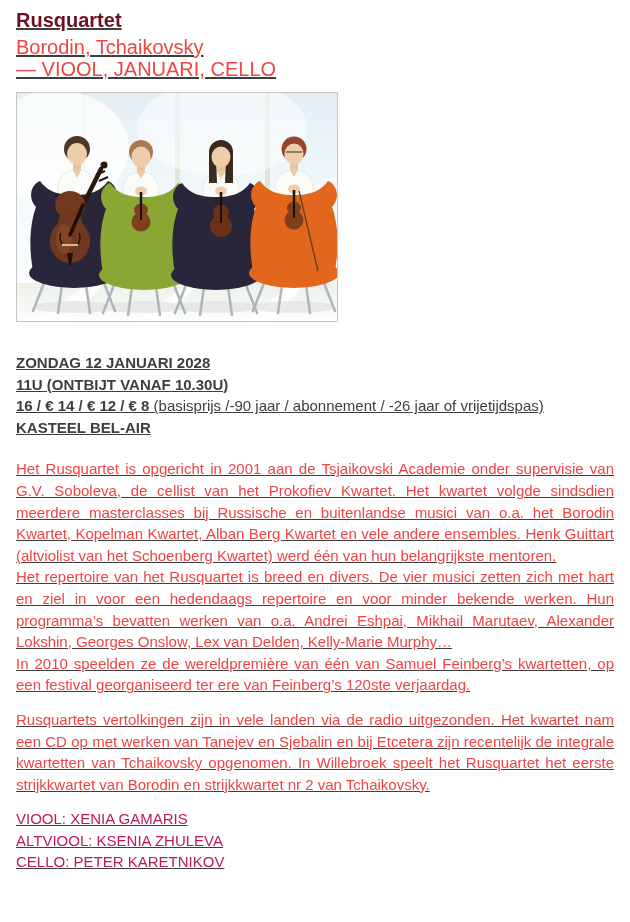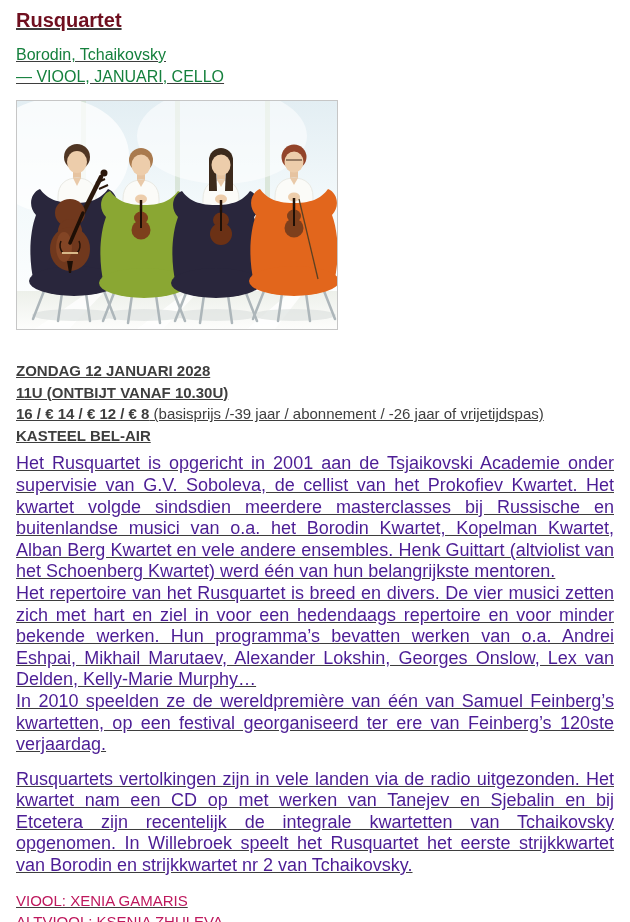--- a/index.html
+++ b/index.html
@@ -15,21 +15,21 @@
   .page { padding: 0 16px; text-decoration: underline; }
 
   h1.page-title {
     margin: 8px 0 0 0;
     font-size: 20px;
     line-height: 24px;
     font-weight: bold;
     color: #6f0f1f;
   }
 
-  .subtitle-block { margin-top: 12px; font-size: 16px; line-height: 22px; color: #15803d; }
+  .subtitle-block { margin-top: 4px; font-size: 20px; line-height: 22px; color: #ef4444; }
 
   figure.photo-frame {
     margin: 12px 0 0 0;
     padding: 0;
     width: 322px;
     height: 230px;
     border: 1px solid #c6c6c6;
     background: #f4f9fb;
   }
   figure.photo-frame svg { display: block; }
@@ -37,25 +37,25 @@
   .event-details {
     margin-top: 30px;
     font-size: 15px;
     line-height: 21.6px;
     font-weight: bold;
     color: #3e3e3e;
   }
   .event-details .note { font-weight: normal; }
 
   .body-copy {
-    margin-top: 7px;
-    font-size: 18px;
+    margin-top: 20px;
+    font-size: 15px;
     line-height: 21.6px;
     text-align: justify;
-    color: #4c1d95;
+    color: #ef4444;
   }
   .body-copy p { margin: 0; }
   .body-copy p.gap { margin-top: 13px; }
 
   .lineup {
     margin-top: 13px;
     font-size: 15px;
     line-height: 21.6px;
     color: #be185d;
   }
@@ -222,21 +222,21 @@
         <ellipse cx="277" cy="127" rx="9.5" ry="9.5" fill="#7d3f1c"></ellipse>
         <line x1="277" y1="106" x2="277" y2="125" stroke="#1d0f06" stroke-width="2"></line>
         <line x1="282" y1="98" x2="301" y2="178" stroke="#5a4023" stroke-width="1.3"></line>
       </g>
     </svg>
   </figure>
 
   <div class="event-details">
     <div>ZONDAG 12 JANUARI 2028</div>
     <div>11U (ONTBIJT VANAF 10.30U)</div>
-    <div><span>16 / € 14 / € 12 / € 8</span><span class="note"> (basisprijs /-39 jaar / abonnement / -26 jaar of vrijetijdspas)</span></div>
+    <div><span>16 / € 14 / € 12 / € 8</span><span class="note"> (basisprijs /-90 jaar / abonnement / -26 jaar of vrijetijdspas)</span></div>
     <div>KASTEEL BEL-AIR</div>
   </div>
 
   <div class="body-copy">
     <p>Het Rusquartet is opgericht in 2001 aan de Tsjaikovski Academie onder supervisie van G.V. Soboleva, de cellist van het Prokofiev Kwartet. Het kwartet volgde sindsdien meerdere masterclasses bij Russische en buitenlandse musici van o.a. het Borodin Kwartet, Kopelman Kwartet, Alban Berg Kwartet en vele andere ensembles. Henk Guittart (altviolist van het Schoenberg Kwartet) werd één van hun belangrijkste mentoren.</p>
     <p>Het repertoire van het Rusquartet is breed en divers. De vier musici zetten zich met hart en ziel in voor een hedendaags repertoire en voor minder bekende werken. Hun programma’s bevatten werken van o.a. Andrei Eshpai, Mikhail Marutaev, Alexander Lokshin, Georges Onslow, Lex van Delden, Kelly-Marie Murphy…</p>
     <p>In 2010 speelden ze de wereldpremière van één van Samuel Feinberg’s kwartetten, op een festival georganiseerd ter ere van Feinberg’s 120ste verjaardag.</p>
     <p class="gap">Rusquartets vertolkingen zijn in vele landen via de radio uitgezonden. Het kwartet nam een CD op met werken van Tanejev en Sjebalin en bij Etcetera zijn recentelijk de integrale kwartetten van Tchaikovsky opgenomen. In Willebroek speelt het Rusquartet het eerste strijkkwartet van Borodin en strijkkwartet nr 2 van Tchaikovsky.</p>
   </div>
 

